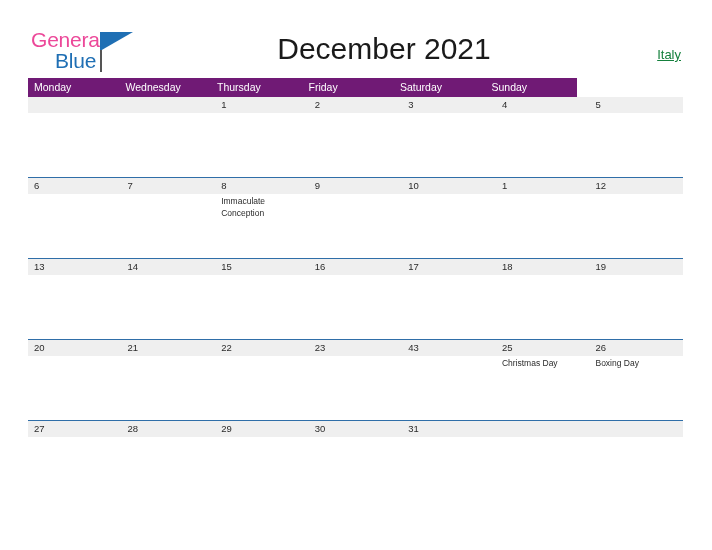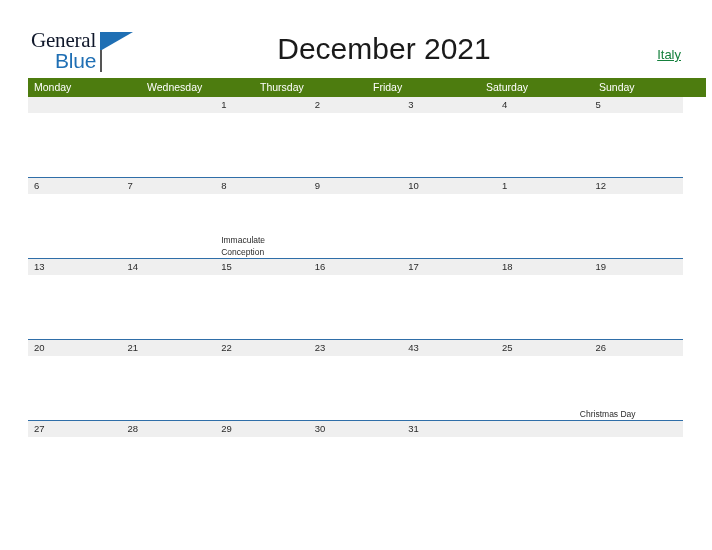--- a/index.html
+++ b/index.html
@@ -35,22 +35,22 @@
     top: 28px;
     width: 120px;
     height: 46px;
   }
   .logo-general {
     position: absolute;
     left: 0;
     top: 0;
     font-size: 21px;
     letter-spacing: -0.2px;
-    color: #0f172a;
-    font-family: Liberation Serif, serif;
+    color: #ec4899;
+    font-family: Liberation Sans, sans-serif;
   }
   .logo-blue {
     position: absolute;
     left: 24px;
     top: 21px;
     font-size: 21px;
     letter-spacing: -0.2px;
     color: #1f6fb4;
     font-family: "Liberation Sans", sans-serif;
   }
@@ -98,23 +98,23 @@
   
   .calendar {
     position: absolute;
     left: 28px;
     top: 78px;
     width: 655px;
   }
 
   .weekday-row {
     display: flex;
-    width: 678px;
+    width: 549px;
     height: 19px;
-    background: #4d7c0f;
+    background: #701a75;
     align-items: center;
   }
   .weekday-cell {
     flex: 1 1 0;
     color: #ffffff;
     font-size: 10.5px;
     line-height: 19px;
     padding-left: 6px;
     box-sizing: border-box;
     white-space: nowrap;
@@ -153,21 +153,21 @@
     flex: 1 1 0;
     font-size: 8.5px;
     line-height: 11.5px;
     color: #2b2b2b;
     padding-left: 6px;
     padding-right: 3px;
     padding-top: 2px;
     box-sizing: border-box;
     overflow: hidden;
   }
-  .row-h-normal .event-band { height: 64px; align-items: flex-end; }
+  .row-h-normal .event-band { height: 64px; }
   .row-h-last   .event-band { height: 28px; }
 </style>
 </head>
 <body>
 
 <div class="page">
 
   <div class="top-bar">
 
     <div class="logo">
@@ -266,20 +266,21 @@
         <div class="date-cell">25</div>
         <div class="date-cell">26</div>
       </div>
       <div class="event-band">
         <div class="event-cell"></div>
         <div class="event-cell"></div>
         <div class="event-cell"></div>
         <div class="event-cell"></div>
         <div class="event-cell"></div>
         <div class="event-cell">Christmas Day</div>
+        <div class="event-cell">Boxing Day</div>
       </div>
     </div>
 
     <div class="week-row row-h-last">
       <div class="date-band">
         <div class="date-cell">27</div>
         <div class="date-cell">28</div>
         <div class="date-cell">29</div>
         <div class="date-cell">30</div>
         <div class="date-cell">31</div>

